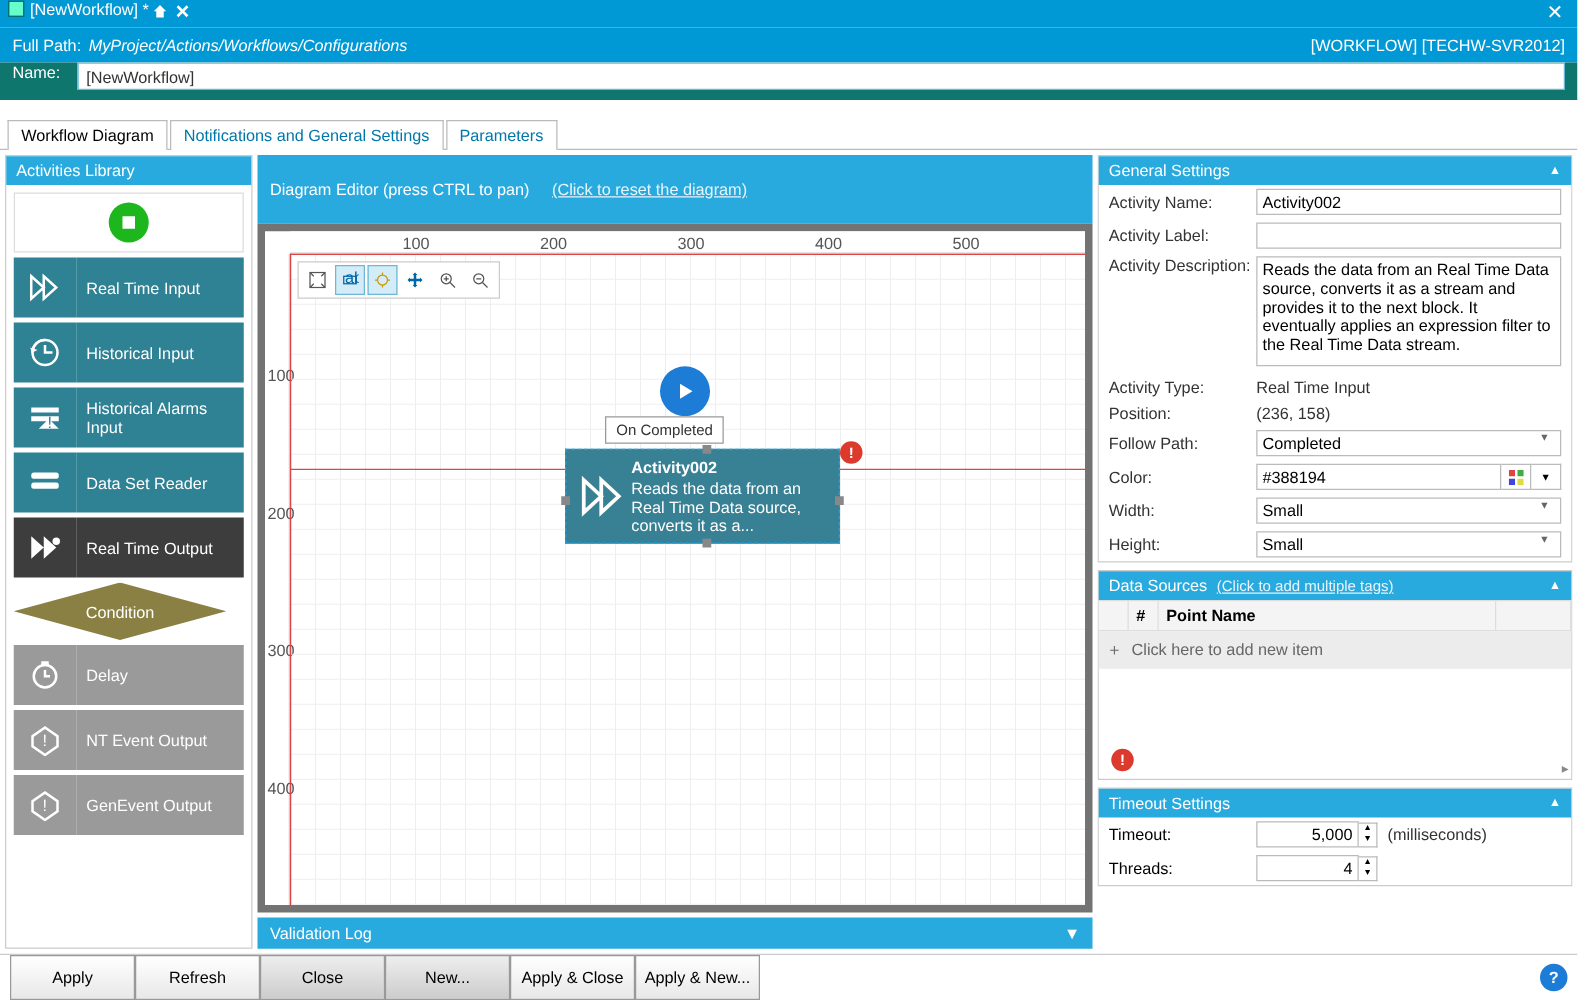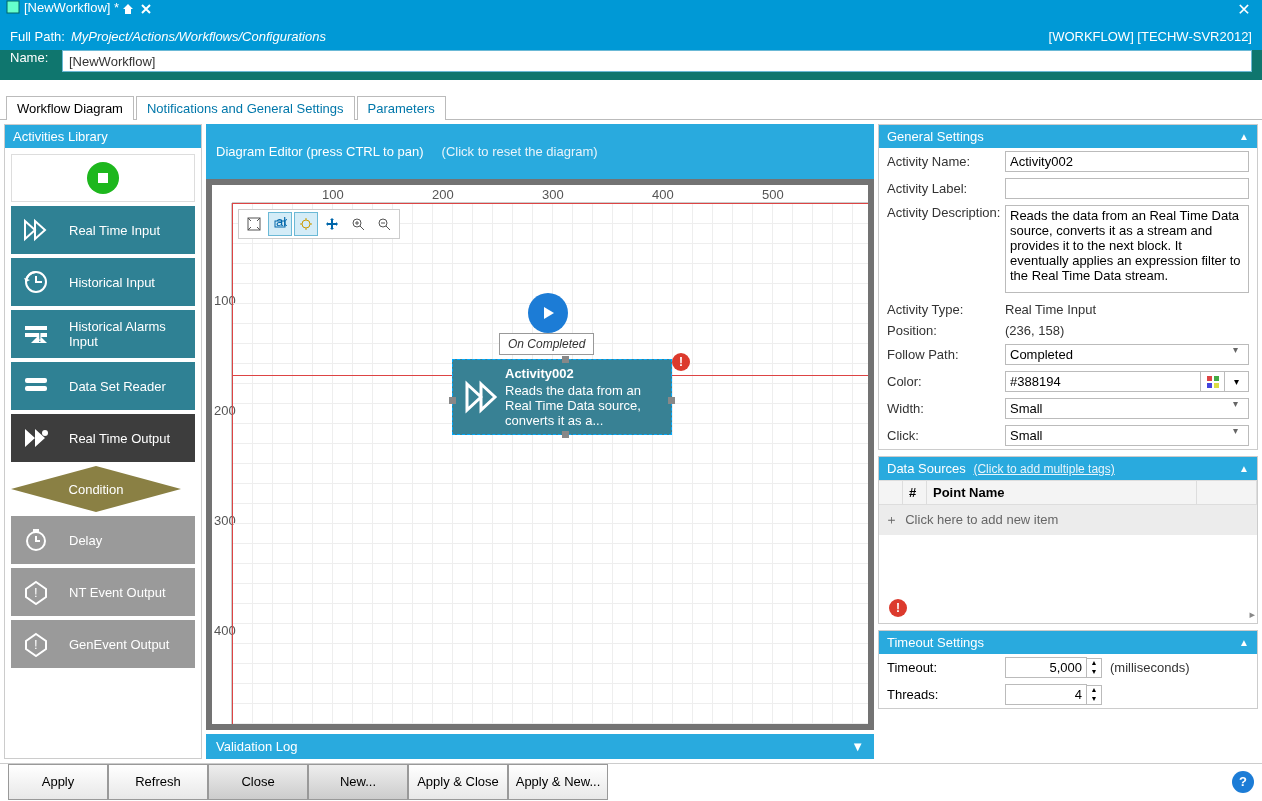--- a/index.html
+++ b/index.html
@@ -34,21 +34,21 @@
 .startcircle{width:32px;height:32px;border-radius:50%;background:#1db71d;display:flex;align-items:center;justify-content:center}
 .startcircle span{width:10px;height:10px;background:#fff}
 .teal .libicon,.teal .libtxt{background:#2f8194}
 .dark .libicon,.dark .libtxt{background:#3d3d3d}
 .gray .libicon,.gray .libtxt{background:#9a9a9a}
 .diamond{width:170px;height:46px;display:flex;align-items:center;justify-content:center;position:relative;color:#fff}
 .diamond::before{content:"";position:absolute;width:100%;height:100%;background:#8a8044;clip-path:polygon(50% 0,100% 50%,50% 100%,0 50%)}
 .diamond span{position:relative}
 .center{flex:1;margin:4px 0;display:flex;flex-direction:column}
 .dehdr{background:#29aade;color:#fff;padding:20px 10px;display:flex;align-items:center}
-.dehdr .link{margin-left:18px;cursor:pointer;color:#e8f4fb}
+.dehdr .link{margin-left:18px;text-decoration:underline;cursor:pointer;color:#e8f4fb}
 .canvaswrap{flex:1;position:relative;border:6px solid #737373;overflow:hidden;margin-top:0}
 .ruler-h{position:absolute;top:0;left:20px;right:0;height:18px;background:#fff;border-bottom:1px solid #ccc;font-size:10px;color:#555;overflow:hidden}
 .ruler-h span{position:absolute;top:2px}
 .ruler-v{position:absolute;top:18px;left:0;width:20px;bottom:0;background:#fff;border-right:1px solid #ccc;font-size:10px;color:#555}
 .ruler-v span{position:absolute;left:2px;transform-origin:left top}
 .canvas{position:absolute;top:18px;left:20px;right:0;bottom:0;background-image:linear-gradient(#eee 1px,transparent 1px),linear-gradient(90deg,#eee 1px,transparent 1px);background-size:20px 20px}
 .redline-h{position:absolute;left:0;right:0;height:1px;background:#d44}
 .redline-v{position:absolute;top:0;bottom:0;width:1px;background:#d44}
 .toolbar{position:absolute;top:6px;left:6px;background:#fff;border:1px solid #ccc;display:flex;padding:2px}
 .toolbar .tbtn{width:24px;height:24px;display:flex;align-items:center;justify-content:center;cursor:pointer;color:#555;border:1px solid transparent;margin:0 1px}
@@ -292,21 +292,21 @@
                 <path d="M9 9 L13 13" stroke="#555"></path>
                 <path d="M4 6 H8" stroke="#555"></path>
               </svg>
             </div>
         </div>
         <div class="playnode" style="left:296px;top:90px">
           <svg width="16" height="16">
               <path d="M4 2 L14 8 L4 14 Z" fill="#fff"></path>
             </svg>
         </div>
-        <div class="onc" style="left:267px;top:130px;font-style:italic;">On Completed</div>
+        <div class="onc" style="left:252px;top:130px;">On Completed</div>
         <div class="actnode" style="left:220px;top:156px">
           <div class="ai">
               <svg width="38" height="34">
                 <path d="M4 4 L18 17 L4 30 Z M18 4 L32 17 L18 30 Z" fill="none" stroke="#fff" stroke-width="3"></path>
               </svg>
             </div>
           <div class="at">
             <div class="atitle">Activity002</div>
             <div>Reads the data from an Real Time Data source, converts it as a...</div>
           </div>
@@ -374,21 +374,21 @@
           </div>
         </div>
       <div class="formrow">
           <div class="flbl">Width:</div>
           <div class="finp" style="display:flex">
             <input type="text" readonly="" value="Small" style="">
             <span class="selcaret">▾</span>
           </div>
         </div>
       <div class="formrow">
-          <div class="flbl">Click:</div>
+          <div class="flbl">Height:</div>
           <div class="finp" style="display:flex">
             <input type="text" readonly="" value="Small" style="">
             <span class="selcaret">▾</span>
           </div>
         </div>
     </div>
 
     <div class="rpanel">
       <div class="panelhdr">
         <span><span>Data Sources</span> <a>(Click to add multiple tags)</a></span>

